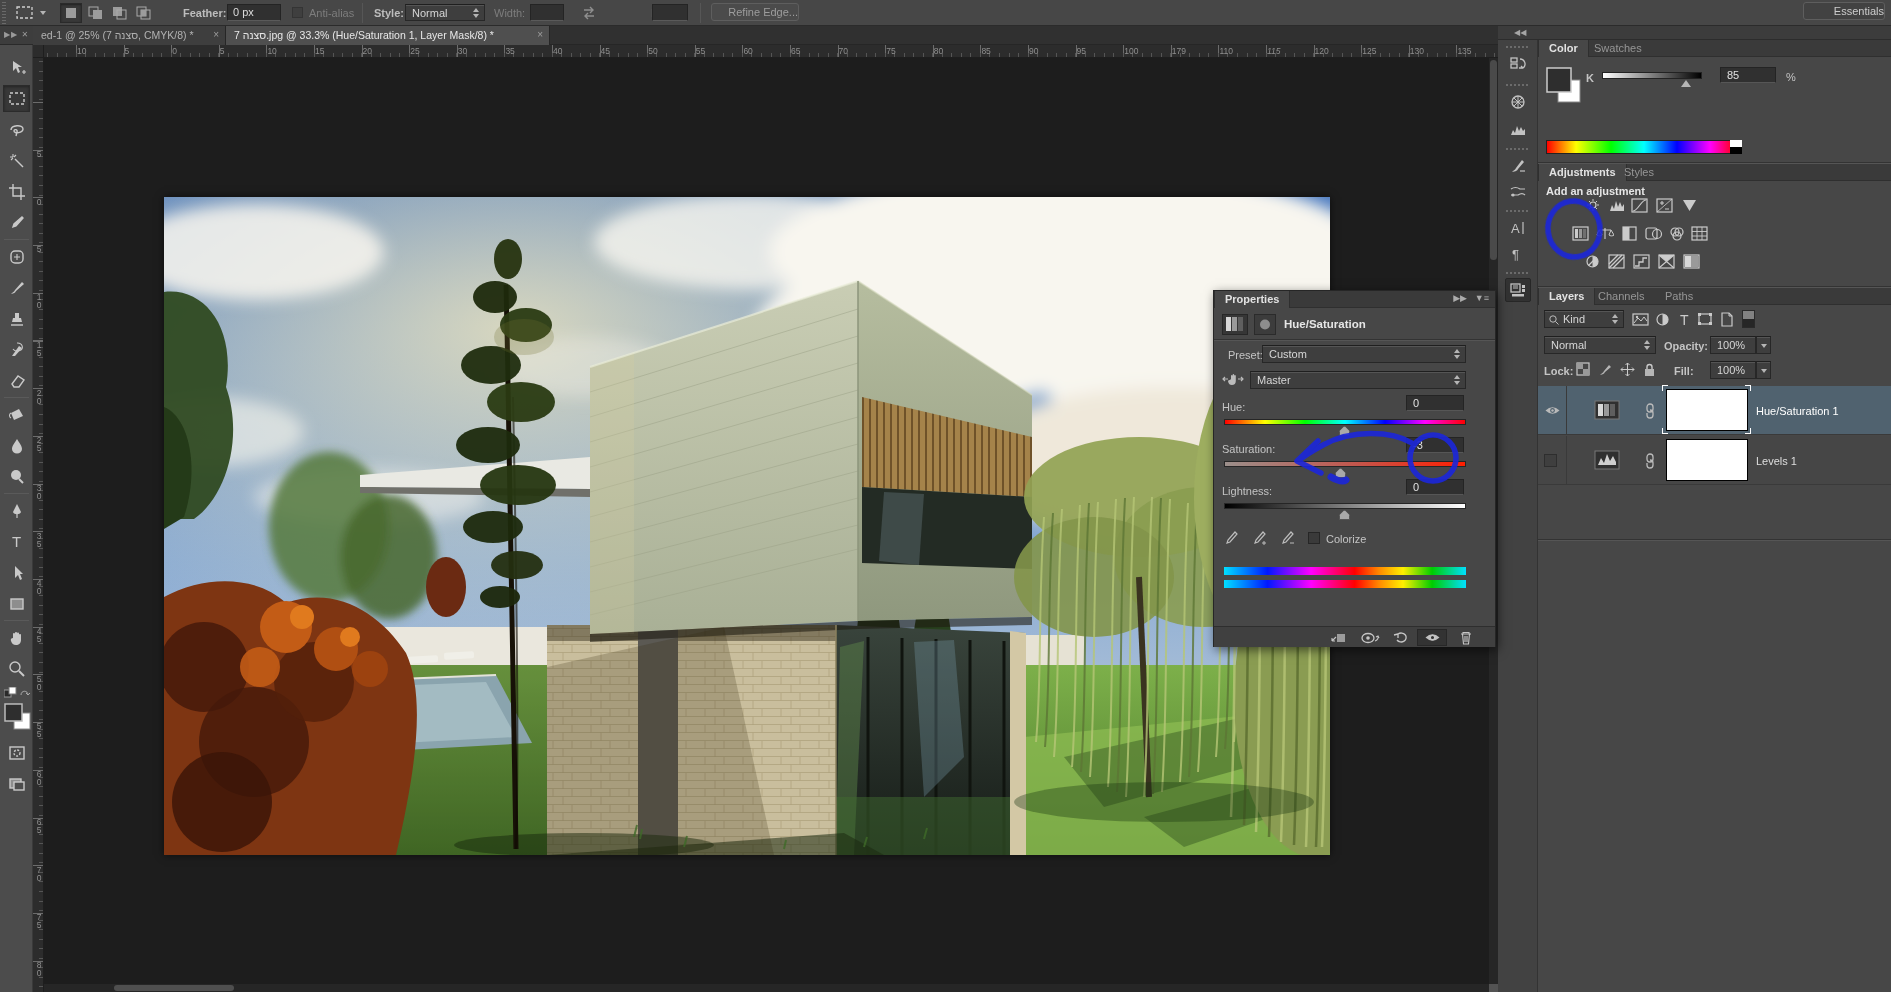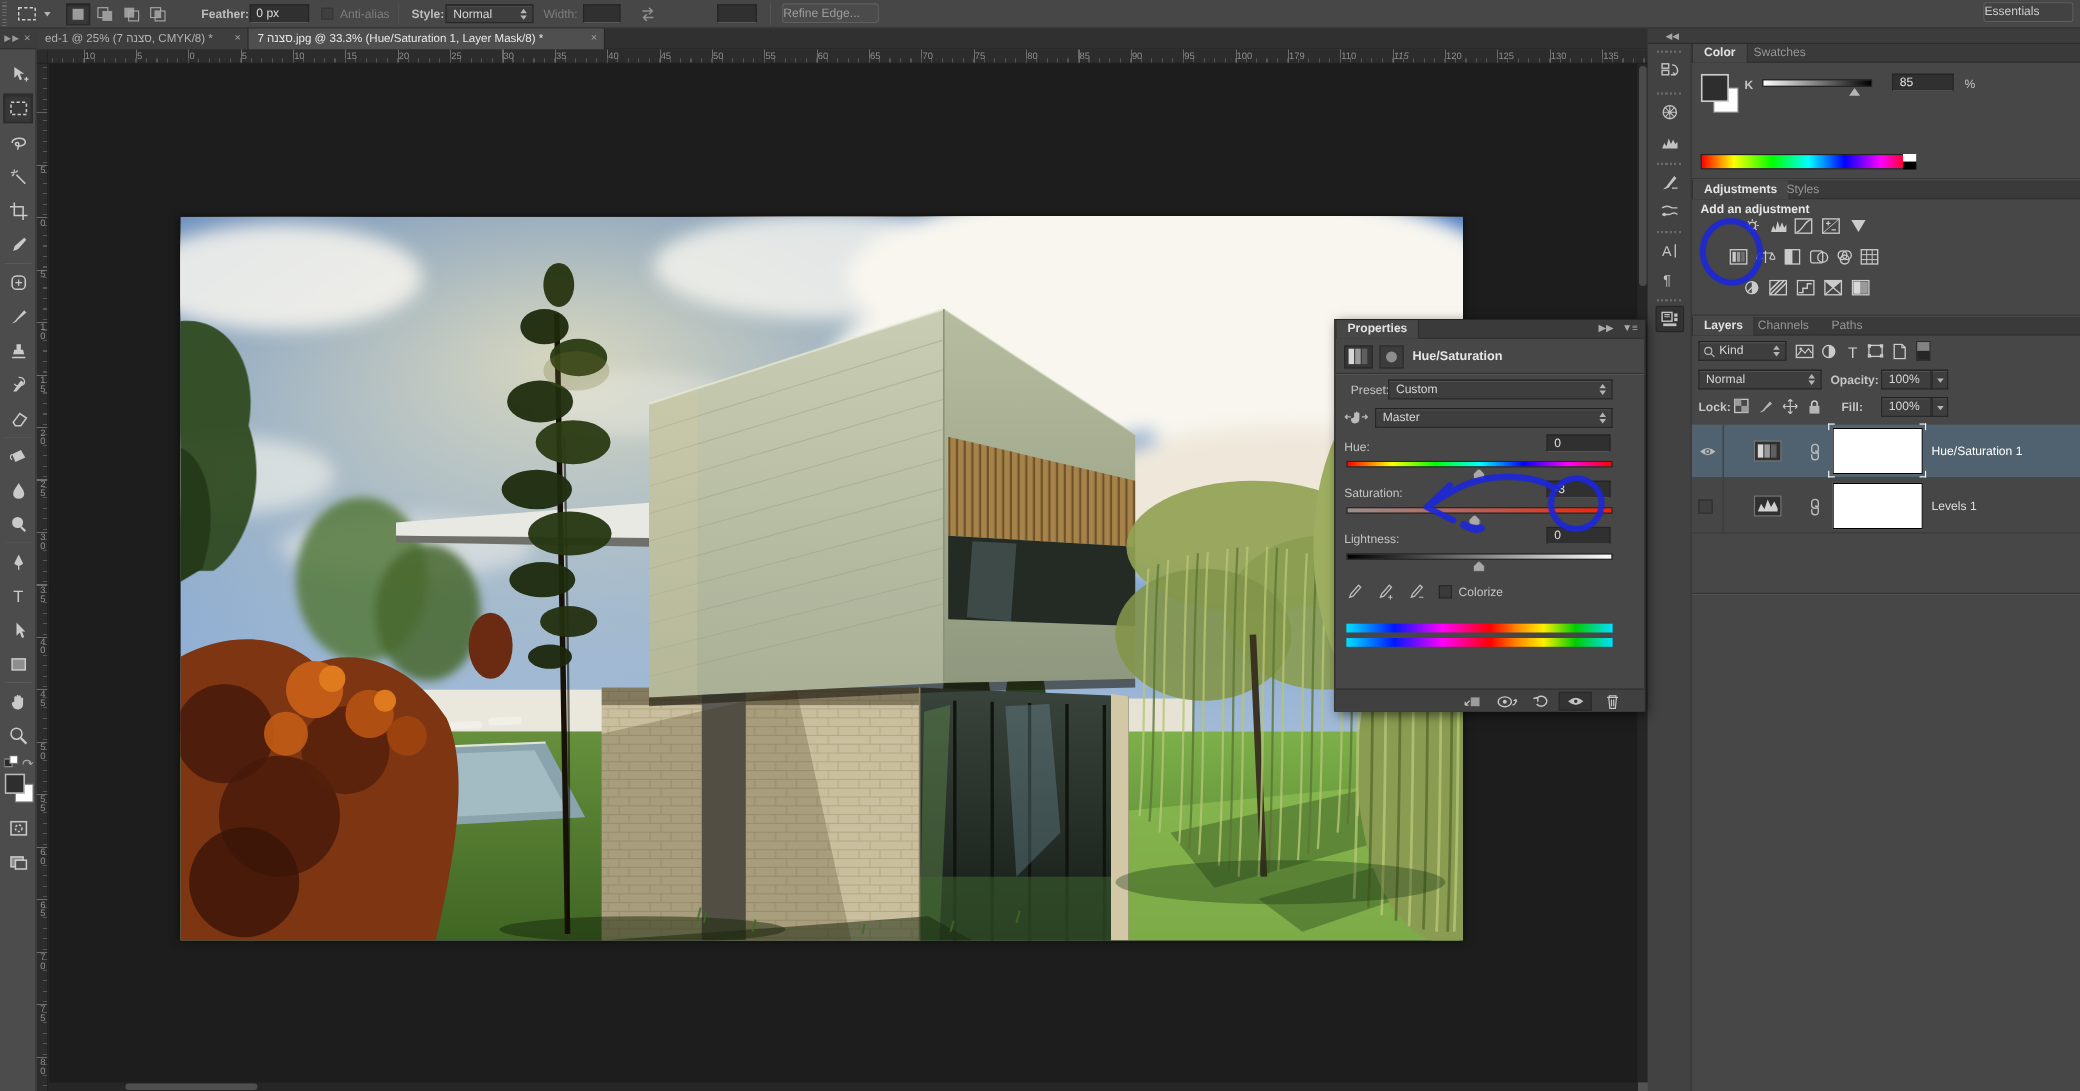--- a/index.html
+++ b/index.html
@@ -11,21 +11,21 @@
   #options-bar{position:absolute;left:0;top:0;width:1891px;height:26px;background:#474747;border-bottom:1px solid #2b2b2b;}
   .ob-label{position:absolute;top:7px;color:#bdbdbd;}
   .ob-label.dis{color:#7d7d7d;}
   .ob-input{position:absolute;top:4px;height:17px;background:#303030;border:1px solid #242424;border-bottom-color:#5a5a5a;color:#dcdcdc;padding:0 5px;line-height:15px;}
   .combo{background:#3e3e3e;border:1px solid #272727;border-top-color:#1f1f1f;box-shadow:inset 0 1px 0 #555;color:#d6d6d6;padding:0 6px;line-height:16px;position:relative;}
   .ud{position:absolute;right:4px;top:50%;margin-top:-5px;width:7px;height:10px;}
   .ud:before,.ud:after{content:"";position:absolute;left:0;border-left:3.5px solid transparent;border-right:3.5px solid transparent;}
   .ud:before{top:0;border-bottom:4px solid #b5b5b5;}
   .ud:after{bottom:0;border-top:4px solid #b5b5b5;}
   .dar{width:0;height:0;border-left:3.5px solid transparent;border-right:3.5px solid transparent;border-top:4px solid #b5b5b5;}
-  .btn{background:#4b4b4b;border:1px solid #5e5e5e;border-radius:3px;color:#9d9d9d;text-align:left;}
+  .btn{background:#4b4b4b;border:1px solid #5e5e5e;border-radius:3px;color:#9d9d9d;text-align:right;}
   .sep-v{position:absolute;top:3px;height:20px;width:1px;background:#3a3a3a;border-right:1px solid #565656;}
   .grip-v{position:absolute;left:2px;top:2px;width:4px;height:22px;background:repeating-linear-gradient(to bottom,#6a6a6a 0 1px,transparent 1px 3px);}
   .modebtn{position:absolute;top:3px;width:22px;height:20px;border:1px solid transparent;}
   .modebtn.sel{background:#383838;border-color:#2a2a2a;box-shadow:inset 0 1px 2px #222;}
   .chk{width:11px;height:11px;background:#3a3a3a;border:1px solid #262626;display:inline-block;}
 
   
   #toolbox-header{position:absolute;left:0;top:26px;width:33px;height:19px;background:#3d3d3d;border-bottom:1px solid #2a2a2a;color:#9a9a9a;font-size:8px;text-align:center;line-height:18px;letter-spacing:1px;}
   #tabbar{position:absolute;left:33px;top:26px;width:1465px;height:19px;background:#303030;border-bottom:1px solid #262626;}
   .dtab{position:absolute;top:0;height:19px;line-height:18px;padding:0 22px 0 8px;font-size:10.5px;border-right:1px solid #262626;white-space:nowrap;overflow:hidden;}

